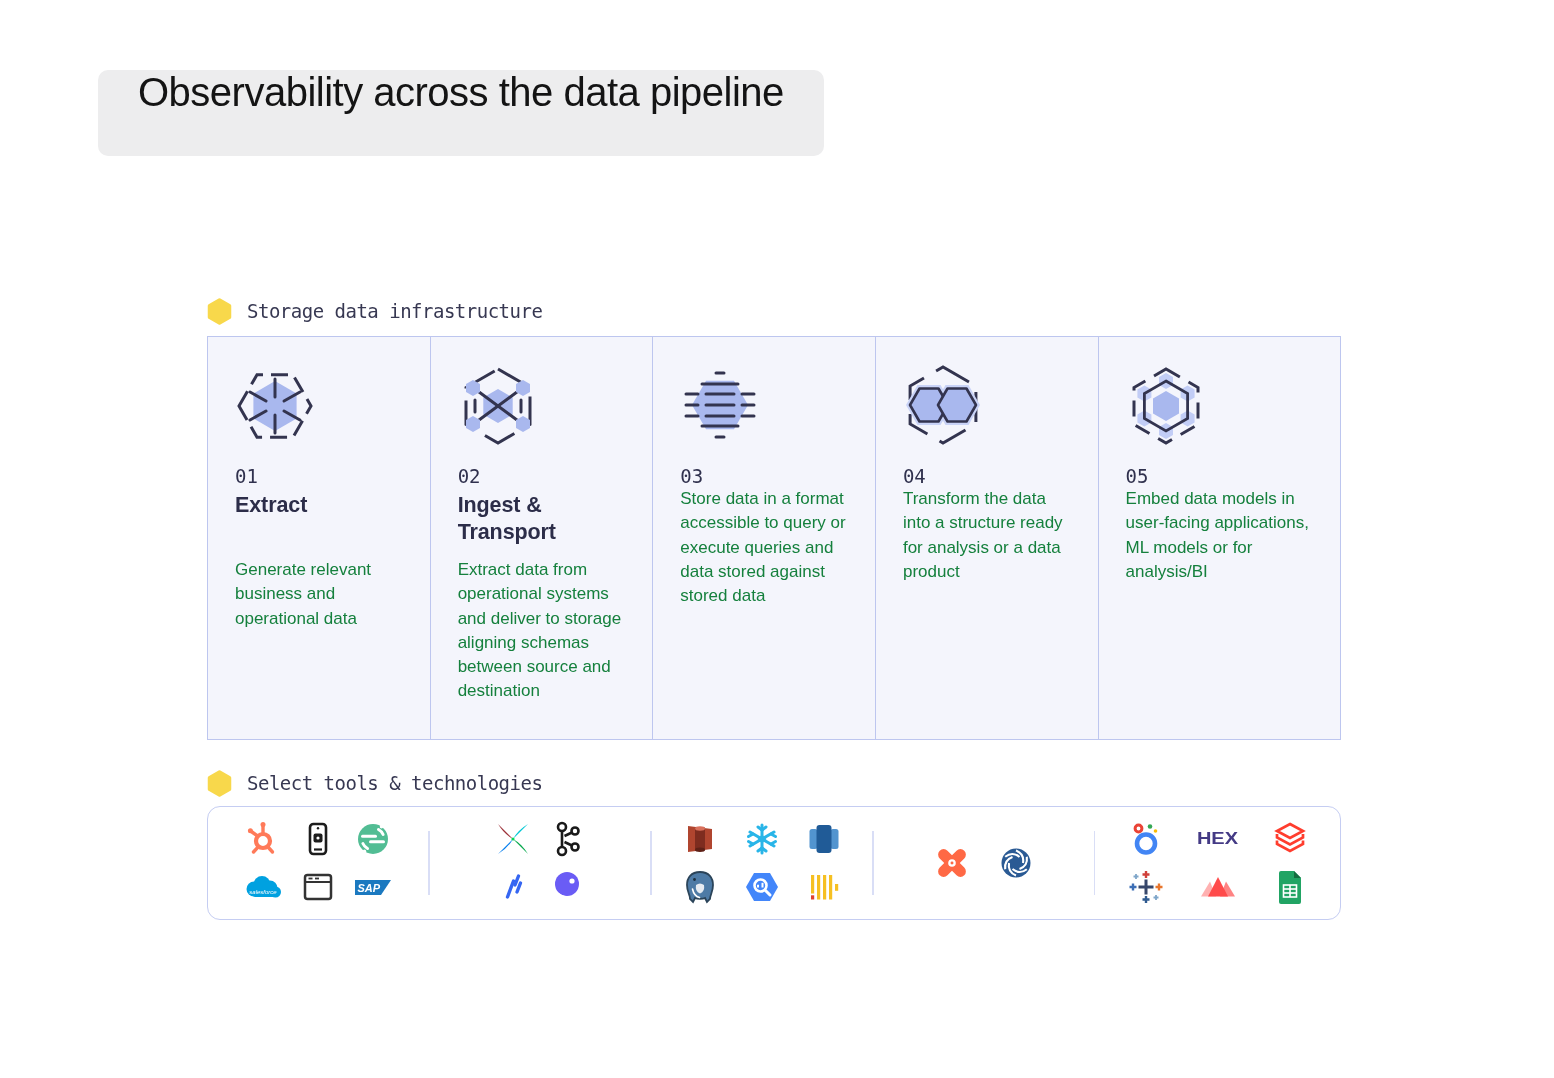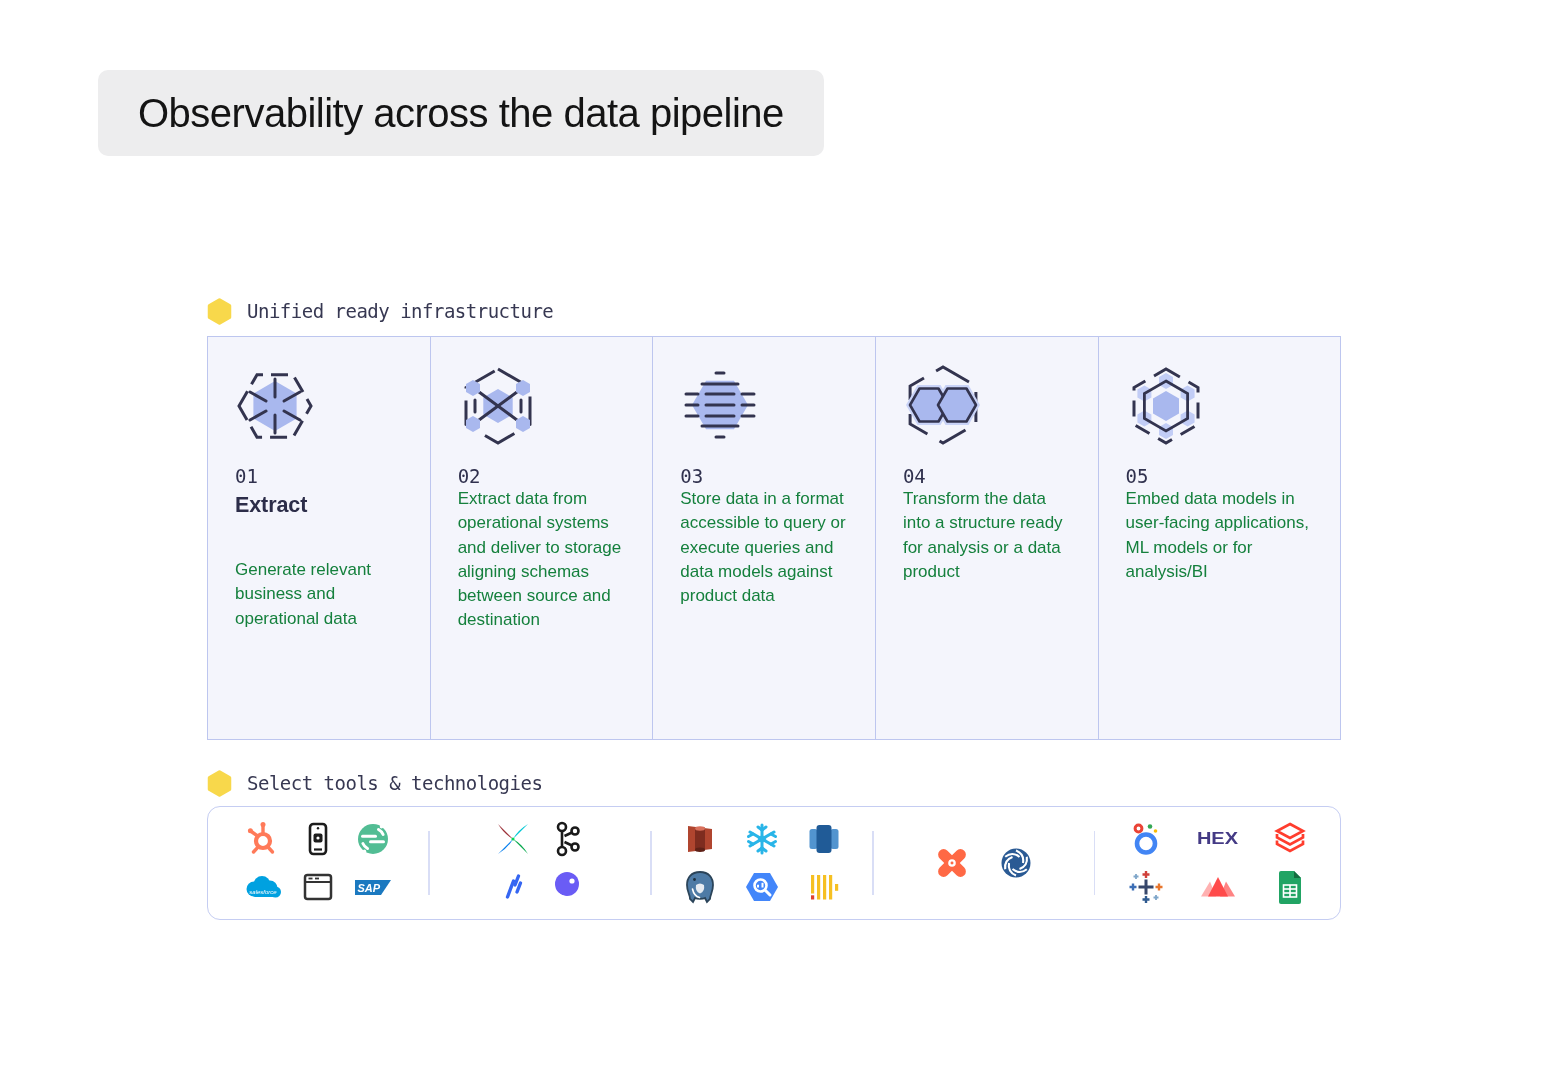--- a/index.html
+++ b/index.html
@@ -1,19 +1,19 @@
 <!DOCTYPE html>
 <html><head>
 <meta charset="utf-8">
 <style>
   html,body{margin:0;padding:0;background:#fff;}
   body{width:1554px;height:1078px;position:relative;font-family:"Liberation Sans",sans-serif;}
   .canvas{position:absolute;inset:0;background:#fff;overflow:hidden;}
 
-  .title-chip{position:absolute;left:98px;top:70px;height:86px;display:inline-flex;align-items:center;
+  .title-chip{position:absolute;left:98px;top:70px;height:86px;display:inline-flex;align-items:flex-start;
     padding:0 40px;background:#ededee;border-radius:10px;}
   .title-chip span{font-size:40px;font-weight:500;color:#141414;letter-spacing:-0.5px;}
 
   .content{position:absolute;left:207px;top:296px;width:1134px;}
 
   .section-label{display:flex;align-items:center;gap:15px;height:30px;}
   .section-label .hex-bullet{flex:0 0 auto;display:flex;}
   .section-label .label-text{font-family:"DejaVu Sans Mono","Liberation Mono",monospace;
     font-size:19px;font-weight:500;color:#373852;letter-spacing:-0.5px;}
 
@@ -51,21 +51,21 @@
   </div>
 
   <div class="content">
 
     <div class="section-label">
       <span class="hex-bullet">
         <svg width="25" height="27" viewBox="0 0 25 27">
             <polygon points="12.5,2 22.5,7.8 22.5,19.2 12.5,25 2.5,19.2 2.5,7.8" fill="#f8d84b" stroke="#f8d84b" stroke-width="3.5" stroke-linejoin="round"></polygon>
           </svg>
       </span>
-      <span class="label-text">Unified ready infrastructure</span>
+      <span class="label-text">Storage data infrastructure</span>
     </div>
 
     <div class="cards">
 
       <div class="col">
         <svg class="stage-icon" width="88" height="86" viewBox="0 0 88 86">
           <polygon points="44,18 65.6,30.5 65.6,55.5 44,68 22.4,55.5 22.4,30.5" fill="#a9b8ee"></polygon>
           <polygon points="8,43 26,11.8 62,11.8 80,43 62,74.2 26,74.2" fill="none" stroke="#33344f" stroke-width="3" stroke-dasharray="17 8"></polygon>
           <g stroke="#33344f" stroke-width="3" stroke-linecap="round">
             <line x1="44" y1="34" x2="44" y2="16"></line>
@@ -92,20 +92,22 @@
               <line x1="67" y1="37" x2="67" y2="49"></line>
           </g>
           <g fill="#a9b8ee">
             <polygon points="19,17 26,21 26,29 19,33 12,29 12,21"></polygon>
             <polygon points="69,17 76,21 76,29 69,33 62,29 62,21"></polygon>
             <polygon points="19,53 26,57 26,65 19,69 12,65 12,57"></polygon>
             <polygon points="69,53 76,57 76,65 69,69 62,65 62,57"></polygon>
           </g>
         </svg>
         <div class="num">02</div>
+        <div class="ctitle">Ingest &amp;
+Transport</div>
         <div class="cdesc">Extract data from operational systems and deliver to storage aligning schemas between source and destination</div>
       </div>
 
       <div class="col">
         <svg class="stage-icon" width="88" height="86" viewBox="0 0 88 86">
           <polygon points="16,42 30,17.8 58,17.8 72,42 58,66.2 30,66.2" fill="#a9b8ee"></polygon>
           <g stroke="#33344f" stroke-width="3" stroke-linecap="round">
             <line x1="40" y1="10" x2="48" y2="10"></line>
             <line x1="26" y1="21" x2="62" y2="21"></line>
             <line x1="10" y1="31" x2="22" y2="31"></line>
@@ -115,21 +117,21 @@
               <line x1="30" y1="42" x2="58" y2="42"></line>
               <line x1="66" y1="42" x2="78" y2="42"></line>
             <line x1="10" y1="53" x2="22" y2="53"></line>
               <line x1="30" y1="53" x2="58" y2="53"></line>
               <line x1="66" y1="53" x2="78" y2="53"></line>
             <line x1="26" y1="63" x2="62" y2="63"></line>
             <line x1="40" y1="74" x2="48" y2="74"></line>
           </g>
         </svg>
         <div class="num">03</div>
-        <div class="cdesc">Store data in a format accessible to query or execute queries and data models against product data</div>
+        <div class="cdesc">Store data in a format accessible to query or execute queries and data stored against stored data</div>
       </div>
 
       <div class="col">
         <svg class="stage-icon" width="88" height="86" viewBox="0 0 88 86">
           <polygon points="44,4 76.9,23 76.9,61 44,80 11.1,61 11.1,23" fill="none" stroke="#33344f" stroke-width="3" stroke-dasharray="30 14"></polygon>
           <g fill="#c9d3f7">
             <polygon points="7,42 18.5,22.1 41.5,22.1 53,42 41.5,61.9 18.5,61.9"></polygon>
             <polygon points="35,42 46.5,22.1 69.5,22.1 81,42 69.5,61.9 46.5,61.9"></polygon>
           </g>
           <g fill="#a9b8ee" stroke="#33344f" stroke-width="2.6" stroke-linejoin="round">

